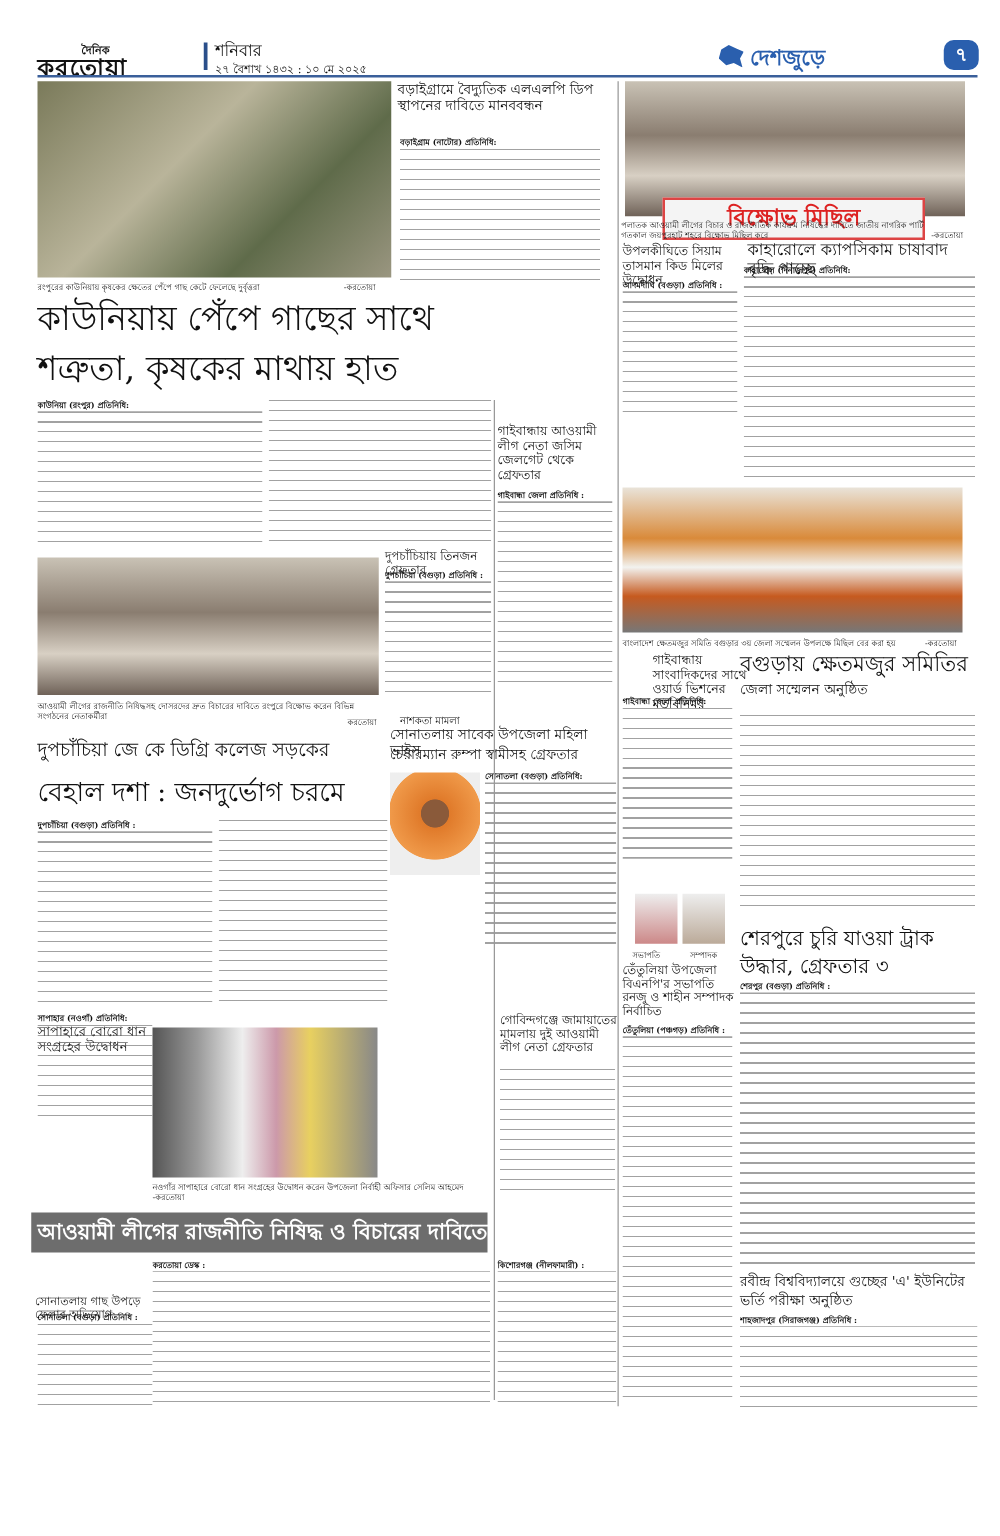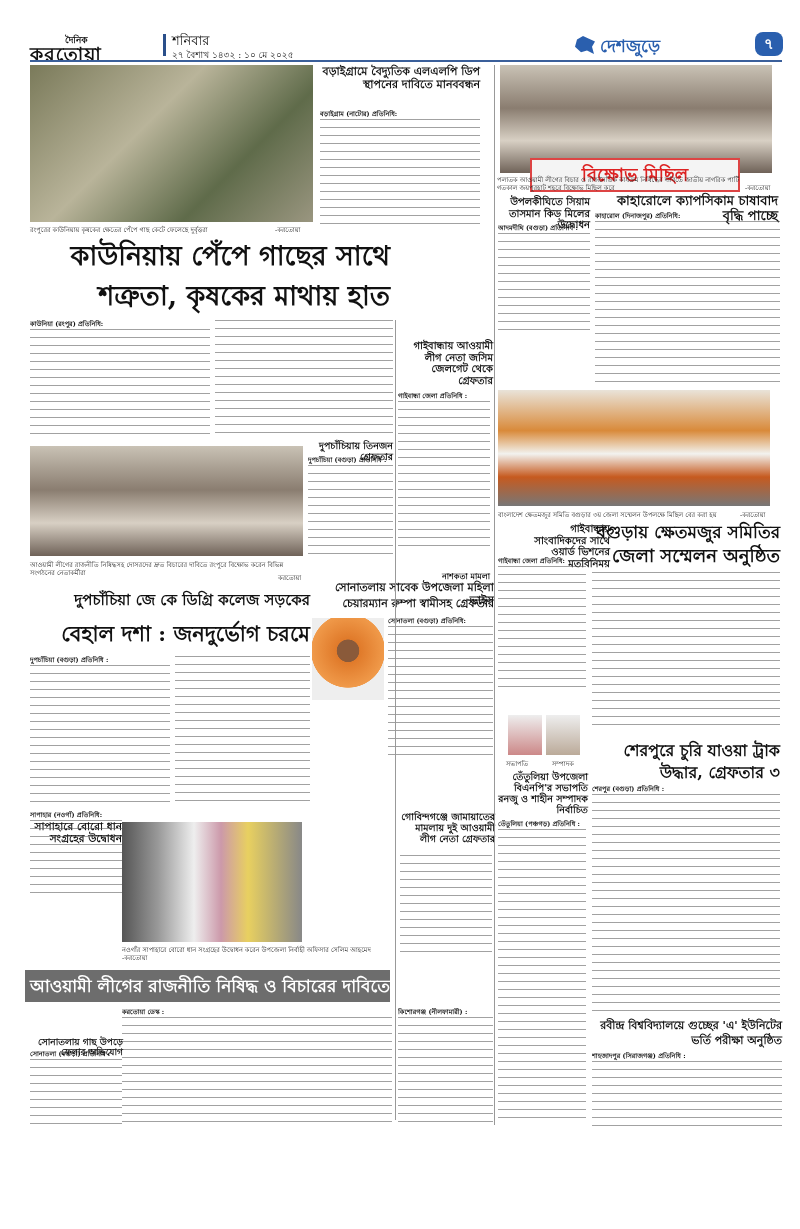--- a/index.html
+++ b/index.html
@@ -14,21 +14,21 @@
 .sec{left:600px;top:33px;font-size:17px;color:#2a5fae;font-weight:bold}
 .pgnum{left:755px;top:32px;width:28px;height:24px;background:#2a5fae;color:#fff;font-weight:bold;font-size:15px;text-align:center;line-height:24px;border-radius:8px}
 .map{left:575px;top:36px;width:20px;height:18px;background:#2a5fae;clip-path:polygon(10% 20%,40% 0,70% 15%,100% 30%,85% 60%,95% 100%,60% 80%,30% 90%,0 60%)}
 .photo{position:absolute;background:linear-gradient(135deg,#7a7a5a,#b9b49a 40%,#5f6b4a 70%,#9a9680)}
 .photo.crowd{background:linear-gradient(180deg,#c9c2b5 0%,#8a7d70 40%,#d8d0c4 70%,#6f6258 100%)}
 .photo.orange{background:linear-gradient(180deg,#e9e3d9 0%,#d98a3a 35%,#f2f2ef 55%,#c65a1f 75%,#777 100%)}
 .photo.portrait{background:radial-gradient(circle at 50% 40%,#8a5a3a 0,#8a5a3a 18%,#e07a2a 19%,#f09a4a 60%,#eee 61%)}
 .photo.people{background:linear-gradient(90deg,#555 0,#999 20%,#eee 40%,#c9a 55%,#e8d060 70%,#888 100%)}
 .banner{position:absolute;left:530px;top:158px;width:210px;height:34px;background:#f4f4f4;border:2px solid #d44;color:#d22;font-weight:bold;font-size:18px;text-align:center;line-height:30px}
 .caption{position:absolute;font-size:6.5px;color:#222;line-height:1.3}
-.hl{position:absolute;font-weight:bold;text-align:right;color:#111;line-height:1.15}
+.hl{position:absolute;font-weight:normal;text-align:left;color:#111;line-height:1.15}
 .body{position:absolute;font-size:6px;line-height:1.35;color:#333;text-align:justify;overflow:hidden}
 .body p{height:100%;background:repeating-linear-gradient(180deg,#555 0,#555 1px,transparent 1px,transparent 8px);opacity:.55}
 .grey-band{position:absolute;left:25px;top:970px;width:365px;height:32px;background:#6d6d6d;color:#fff;font-size:17px;font-weight:bold;text-align:right;line-height:32px}
 .vline{position:absolute;width:1px;background:#999}
 </style>
 </head>
 <body>
 
 <div class="abs masthead-small">দৈনিক</div>
 <div class="abs masthead-big">করতোয়া</div>
@@ -76,21 +76,21 @@
 <div class="body" style="left:308px;top:456px;width:85px;height:100px"><b style="font-size:6.5px;color:#111">দুপচাঁচিয়া (বগুড়া) প্রতিনিধি :</b><p></p></div>
 
 <div class="photo orange" style="left:498px;top:390px;width:272px;height:116px"></div>
 <div class="caption" style="left:498px;top:511px;width:230px">বাংলাদেশ ক্ষেতমজুর সমিতি বগুড়ার ৩য় জেলা সম্মেলন উপলক্ষে মিছিল বের করা হয়</div>
 <div class="caption" style="left:740px;top:511px">-করতোয়া</div>
 
 <div class="hl" style="left:522px;top:523px;width:88px;font-size:10px">গাইবান্ধায় সাংবাদিকদের সাথে ওয়ার্ড ভিশনের মতবিনিময়</div>
 <div class="body" style="left:498px;top:557px;width:88px;height:130px"><b style="font-size:6.5px;color:#111">গাইবান্ধা জেলা প্রতিনিধি:</b><p></p></div>
 
 <div class="hl" style="left:592px;top:523px;width:188px;font-size:17px">বগুড়ায় ক্ষেতমজুর সমিতির</div>
-<div class="hl" style="left:592px;top:546px;width:188px;font-size:18px">জেলা সম্মেলন অনুষ্ঠিত</div>
+<div class="hl" style="left:592px;top:546px;width:188px;font-size:11px">জেলা সম্মেলন অনুষ্ঠিত</div>
 <div class="body" style="left:592px;top:572px;width:188px;height:160px">
     <p></p>
   </div>
 
 <div class="hl" style="left:320px;top:572px;width:170px;font-size:8px">নাশকতা মামলা</div>
 <div class="hl" style="left:312px;top:582px;width:182px;font-size:11px">সোনাতলায় সাবেক উপজেলা মহিলা ভাইস</div>
 <div class="hl" style="left:312px;top:598px;width:182px;font-size:11px">চেয়ারম্যান রুম্পা স্বামীসহ গ্রেফতার</div>
 <div class="photo portrait" style="left:312px;top:618px;width:72px;height:82px"></div>
 <div class="body" style="left:388px;top:617px;width:105px;height:140px"><b style="font-size:6.5px;color:#111">সোনাতলা (বগুড়া) প্রতিনিধি:</b><p></p></div>
 

